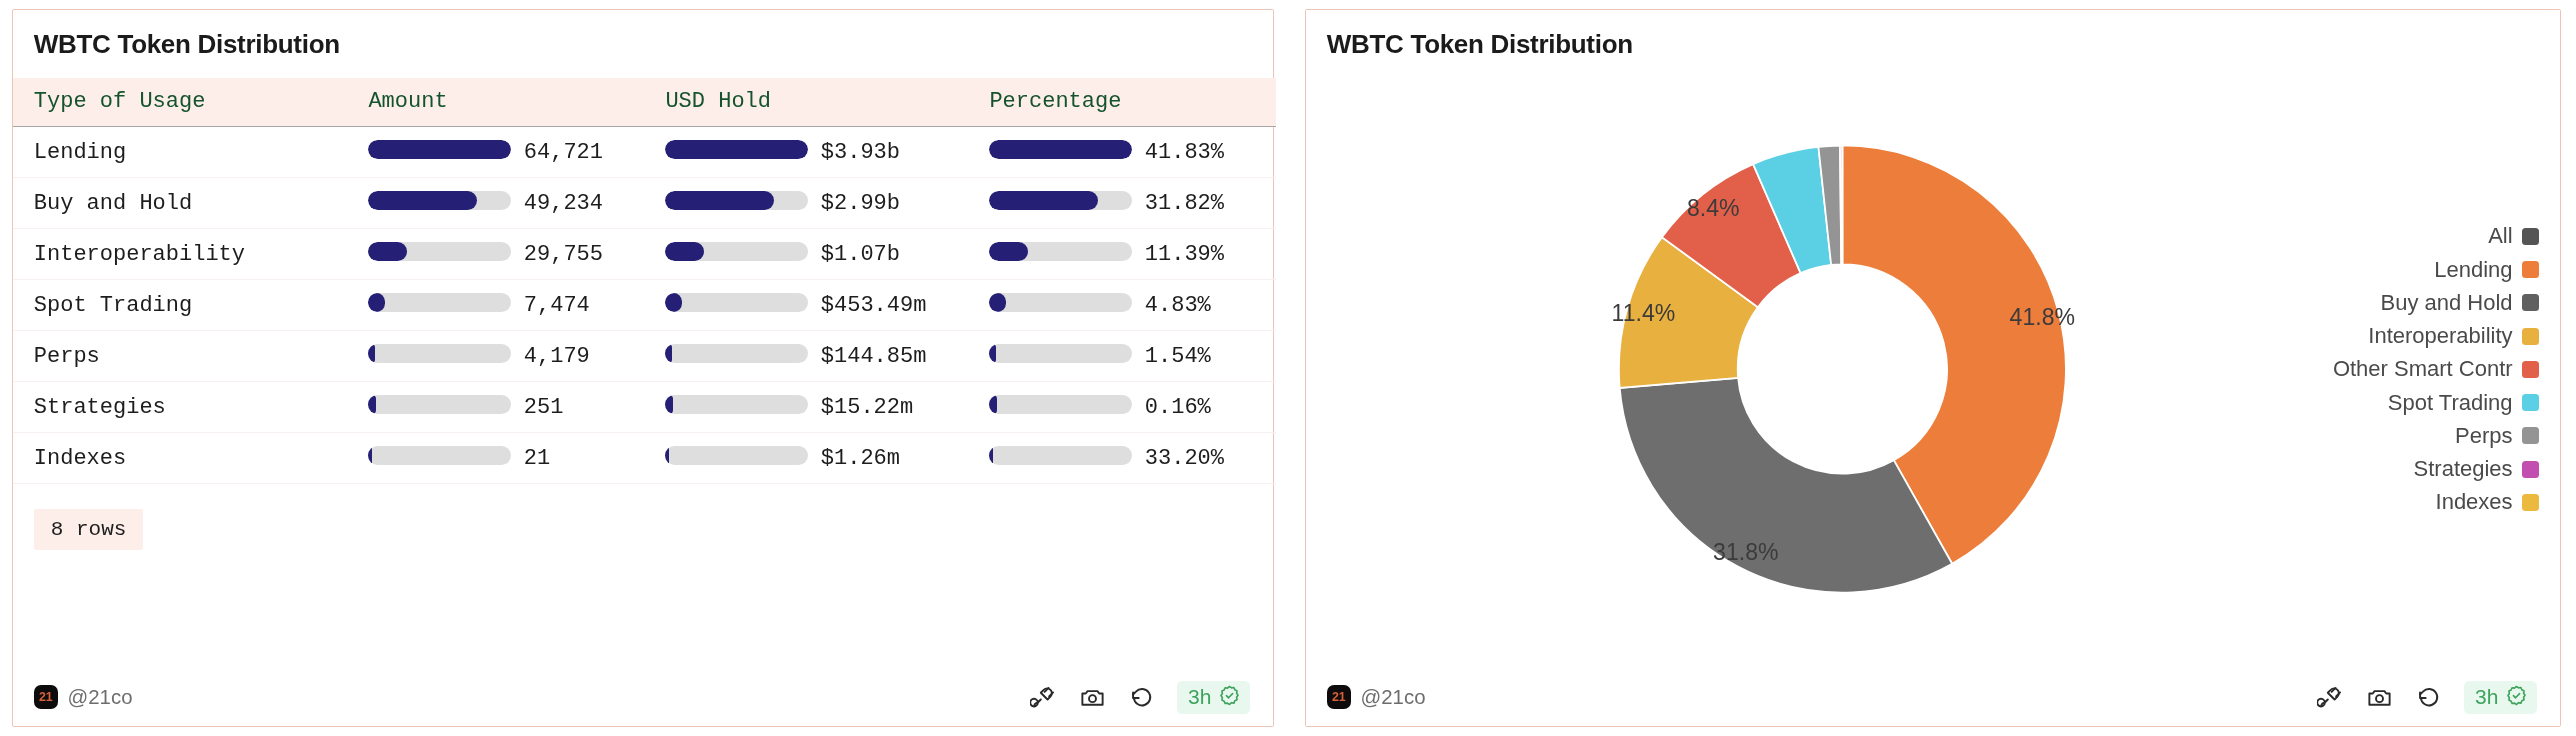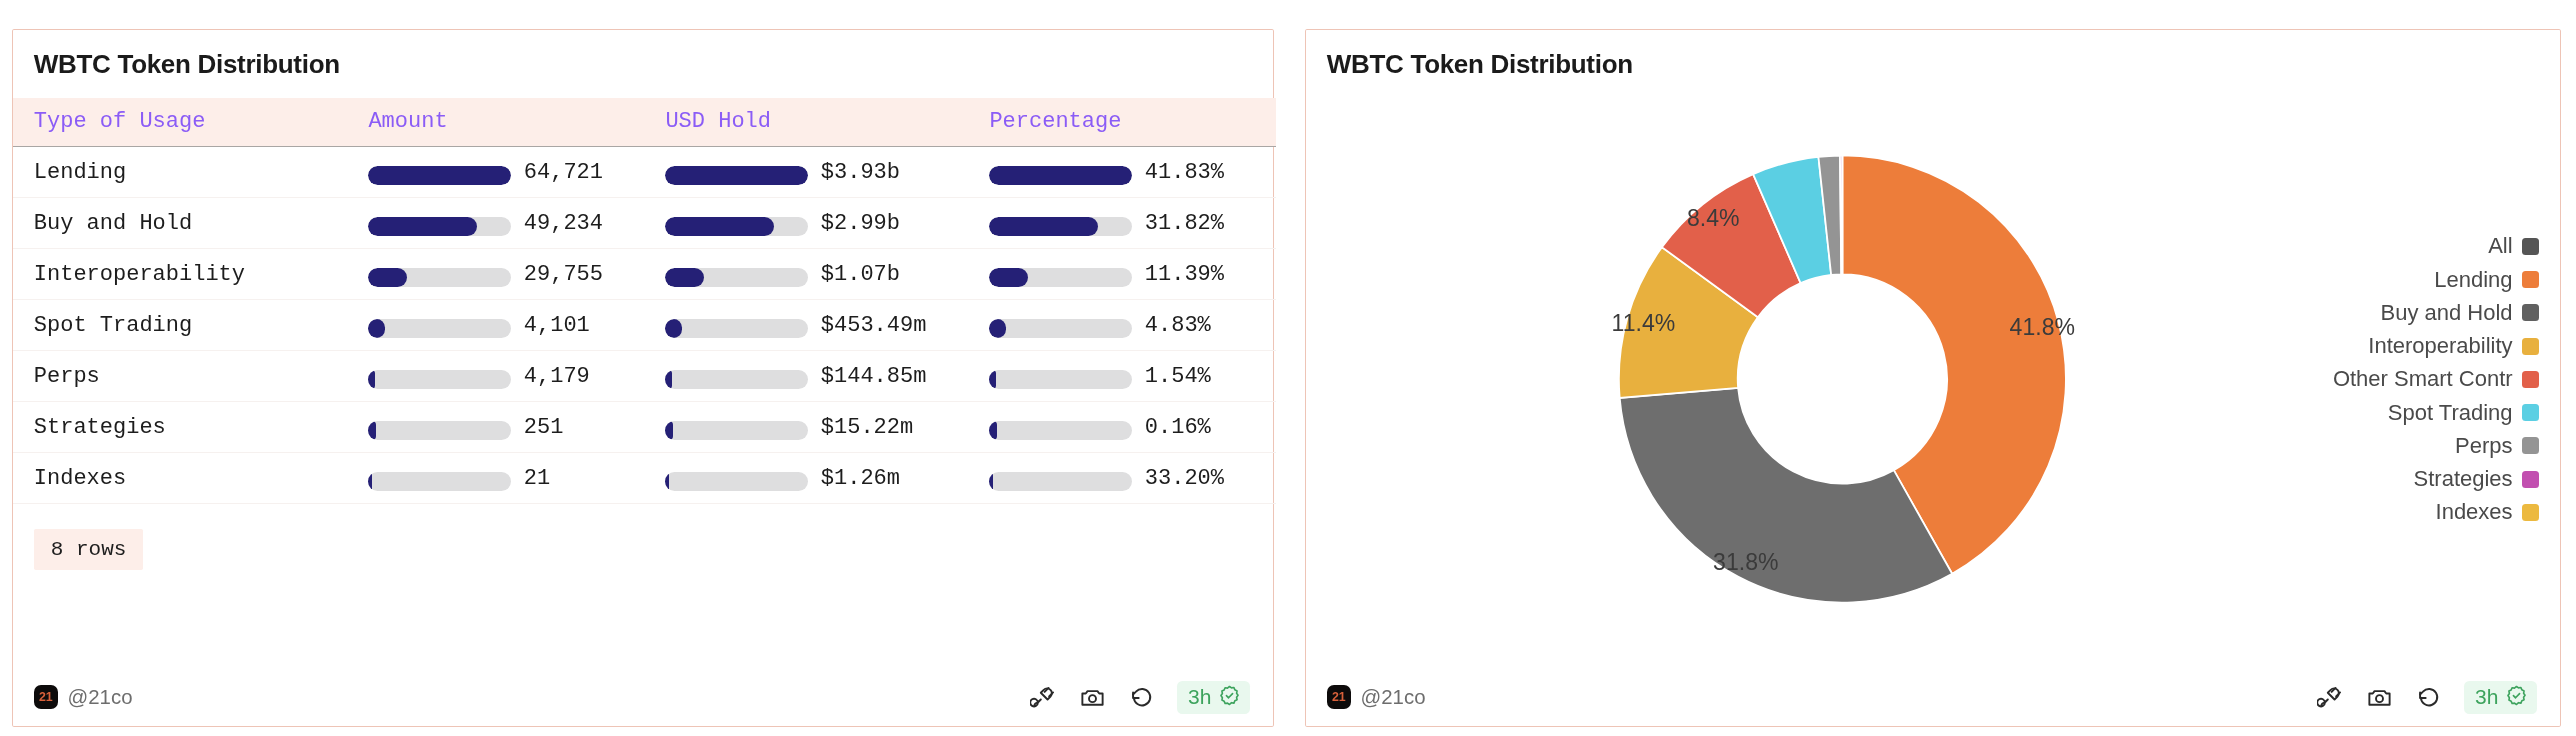--- a/index.html
+++ b/index.html
@@ -20,21 +20,20 @@
   }
 
   
   .panel {
     background: #ffffff;
     border: 1.8px solid #eec4b6;
     border-radius: 1.8px;
     position: relative;
     display: flex;
     flex-direction: column;
-    margin-top: 20px;
   }
   .panel-left  { width: 1262px; }
   .panel-right { width: 1256px; }
 
   .panel-title {
     font-family: "Liberation Sans", sans-serif;
     font-weight: bold;
     font-size: 26px;
     letter-spacing: -0.3px;
     color: #1b1b1b;
@@ -43,21 +42,21 @@
   }
 
   
   .table-wrap { margin-top: 19.5px; }
   table.dt { width: 100%; border-collapse: collapse; table-layout: fixed; }
   table.dt th {
     background: #fdeee9;
     font-family: "Liberation Mono", monospace;
     font-weight: normal;
     font-size: 22px;
-    color: #8b5cf6;
+    color: #14532d;
     text-align: left;
     padding: 11.5px 0 12.4px 0;
     border-bottom: 1.8px solid #a9a6a4;
   }
   table.dt td {
     font-family: "Liberation Mono", monospace;
     font-size: 22px;
     color: #1d1d1d;
     padding: 9.8px 0 9.8px 0;
     border-bottom: 1.3px solid #f6f1ef;
@@ -67,21 +66,21 @@
   table.dt tbody tr:last-child td { border-bottom: 1.3px solid #f6f1ef; }
 
   .col-type  { width: 355px; padding-left: 20.4px !important; }
   .col-amt   { width: 297px; }
   .col-usd   { width: 324px; }
   .col-pct   { width: 287px; }
 
   th.col-type { padding-left: 20.4px; }
   th.col-amt, th.col-usd, th.col-pct { padding-left: 0; }
 
-  .bar-cell { display: flex; align-items: flex-end; gap: 12.4px; }
+  .bar-cell { display: flex; align-items: flex-start; gap: 12.4px; }
   .bar-track {
     width: 143px;
     height: 18.6px;
     background: #dededf;
     border-radius: 9.8px;
     position: relative;
     overflow: hidden;
     flex: 0 0 auto;
   }
   .bar-fill {
@@ -289,21 +288,21 @@
                 </div>
               </td>
             </tr>
             <tr>
               <td class="col-type">Spot Trading</td>
               <td class="col-amt">
                 <div class="bar-cell">
                   <div class="bar-track">
                     <div class="bar-fill" style="width: 11.5%;"></div>
                   </div>
-                  <span class="bar-val">4,101</span>
+                  <span class="bar-val">7,474</span>
                 </div>
               </td>
               <td class="col-usd">
                 <div class="bar-cell">
                   <div class="bar-track">
                     <div class="bar-fill" style="width: 11.5%;"></div>
                   </div>
                   <span class="bar-val">$453.49m</span>
                 </div>
               </td>

